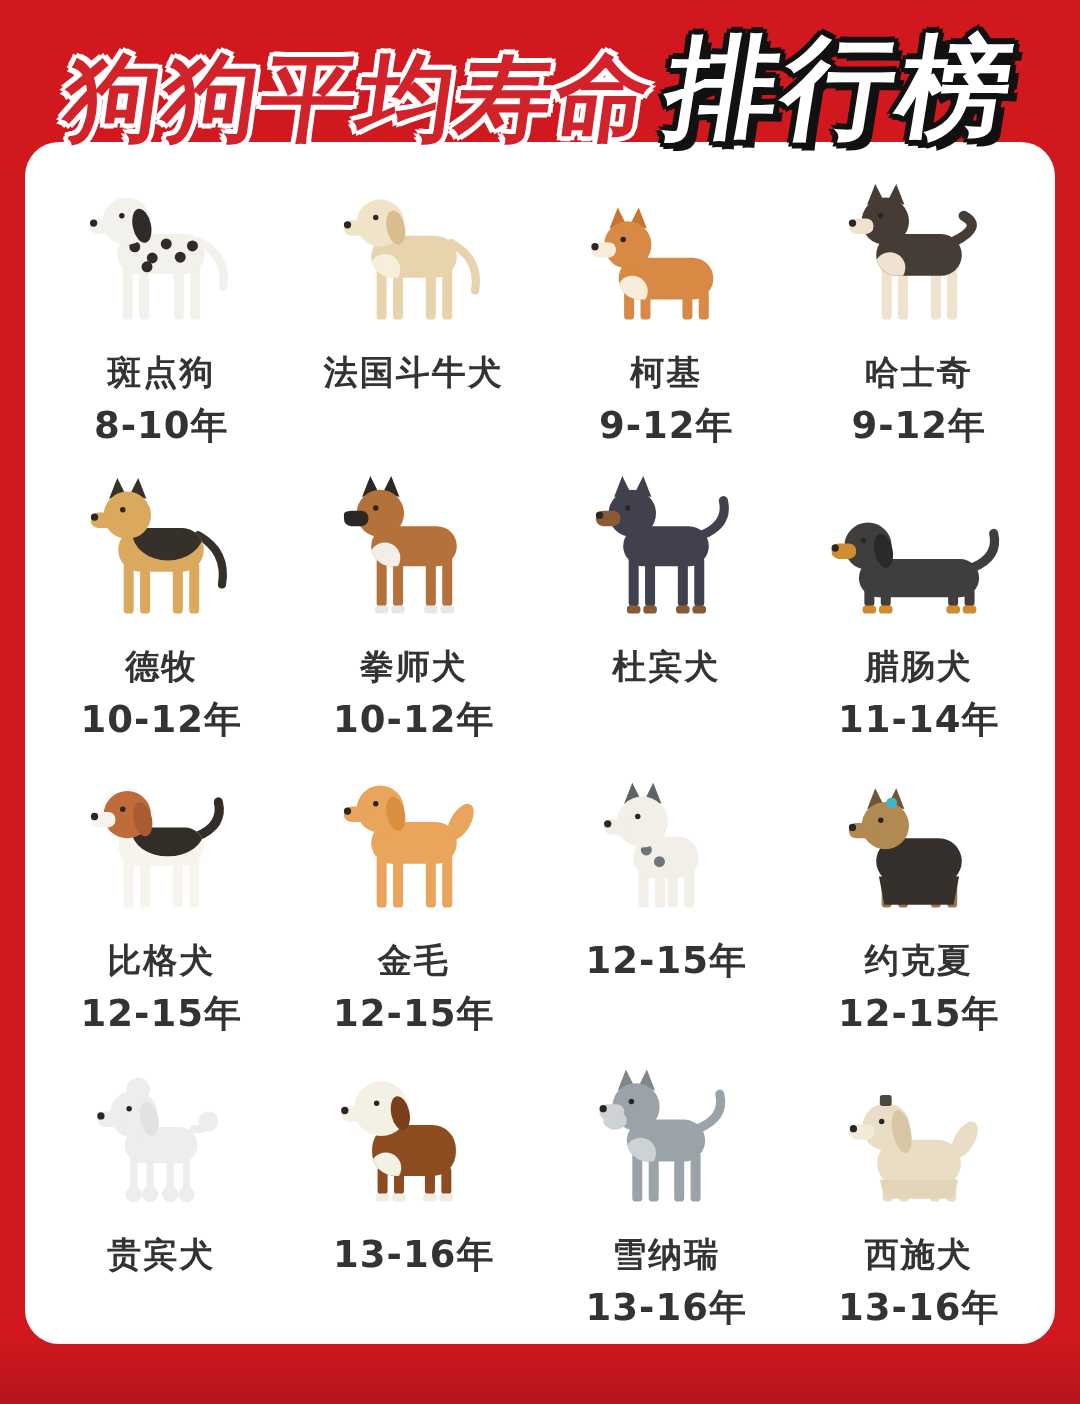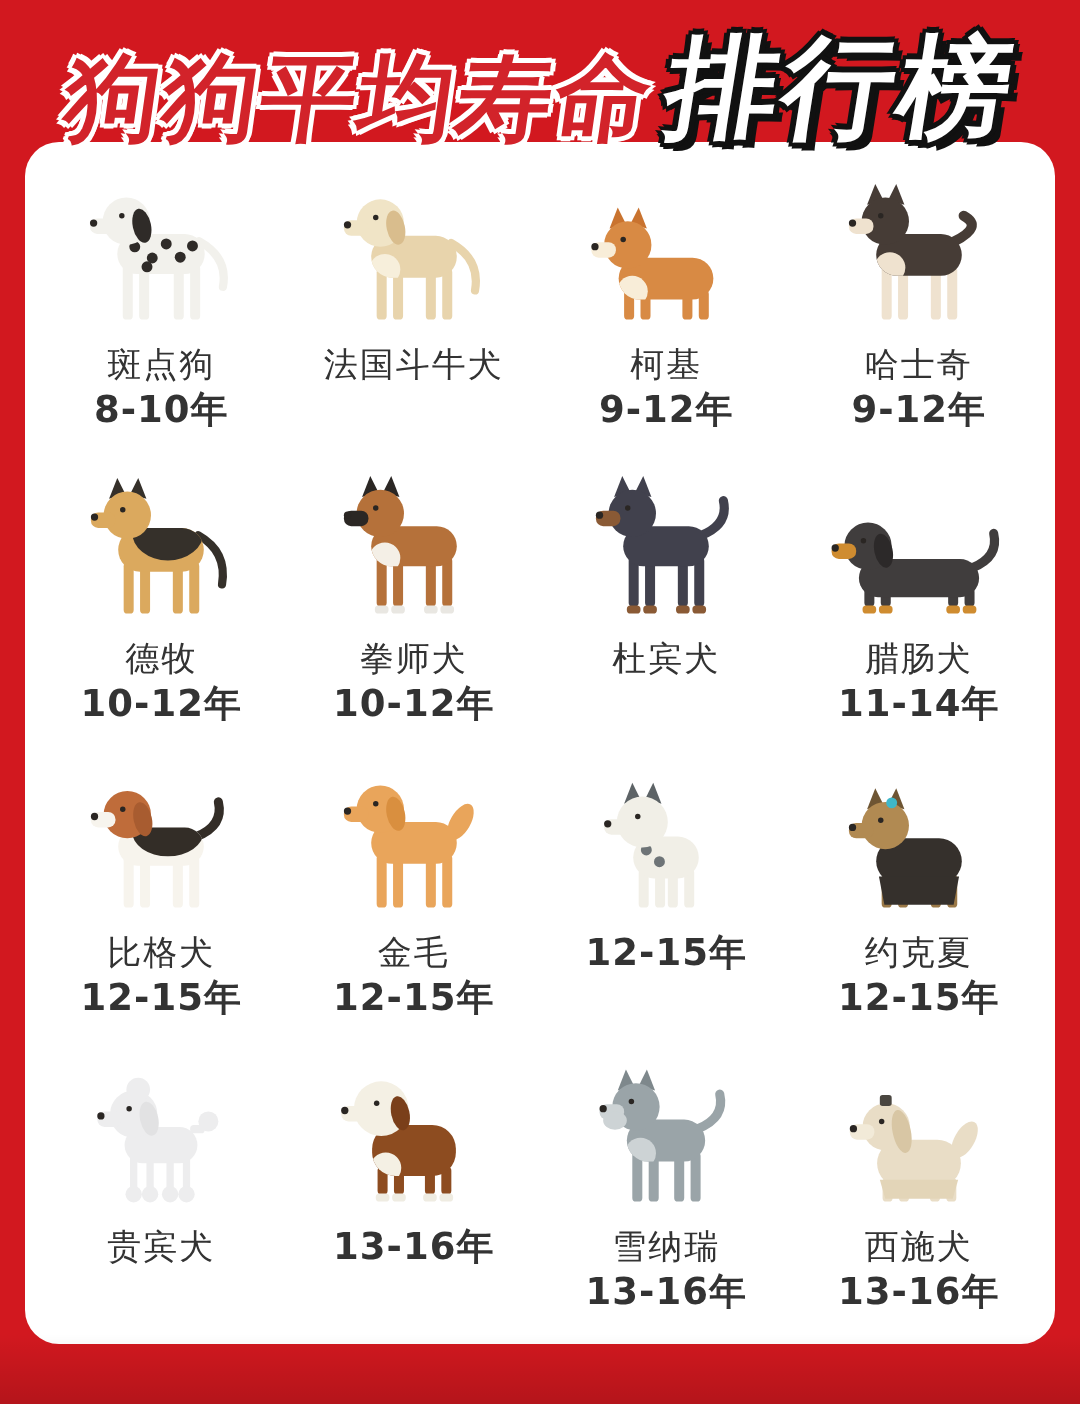--- a/index.html
+++ b/index.html
@@ -43,26 +43,26 @@
     background:var(--card-bg);border-radius:34px;z-index:1;
   }
   .grid{
     display:grid;grid-template-columns:repeat(4,1fr);grid-auto-rows:294px;
     padding:26px 10px 0 10px;height:100%;
   }
   .cell{display:flex;flex-direction:column;align-items:center;}
   .dog{width:204px;height:172px;flex:0 0 auto;}
   .dog svg{width:100%;height:100%;}
   .bname{
-    font-size:34px;font-weight:400;color:var(--text-dark);
-    letter-spacing:2px;margin-top:4px;text-align:left;line-height:1.2;
+    font-size:34px;font-weight:700;color:var(--text-dark);
+    letter-spacing:2px;margin-top:12px;text-align:left;line-height:1.2;
   }
   .byears{
     font-size:37px;font-weight:800;color:var(--text-dark);
-    letter-spacing:1px;text-align:center;
+    letter-spacing:1px;margin-top:8px;text-align:center;
   }
   .bottom-shade{
     position:absolute;left:0;right:0;bottom:0;height:70px;z-index:2;
     background:linear-gradient(to bottom,rgba(0,0,0,0),rgba(0,0,0,0.14));
   }
 </style>
 </head>
 <body>
 
 <div class="poster">

